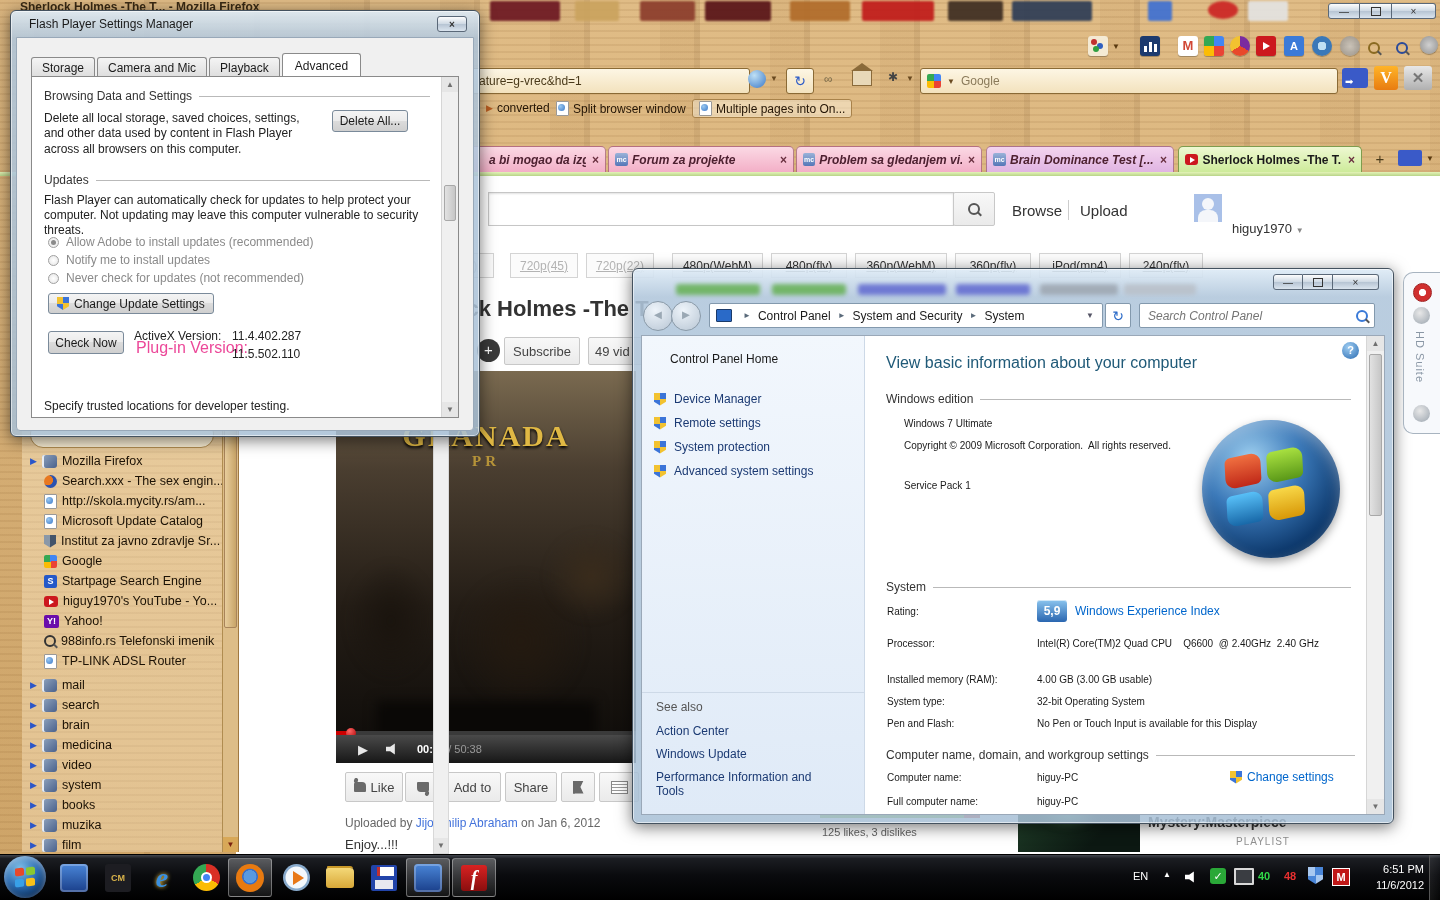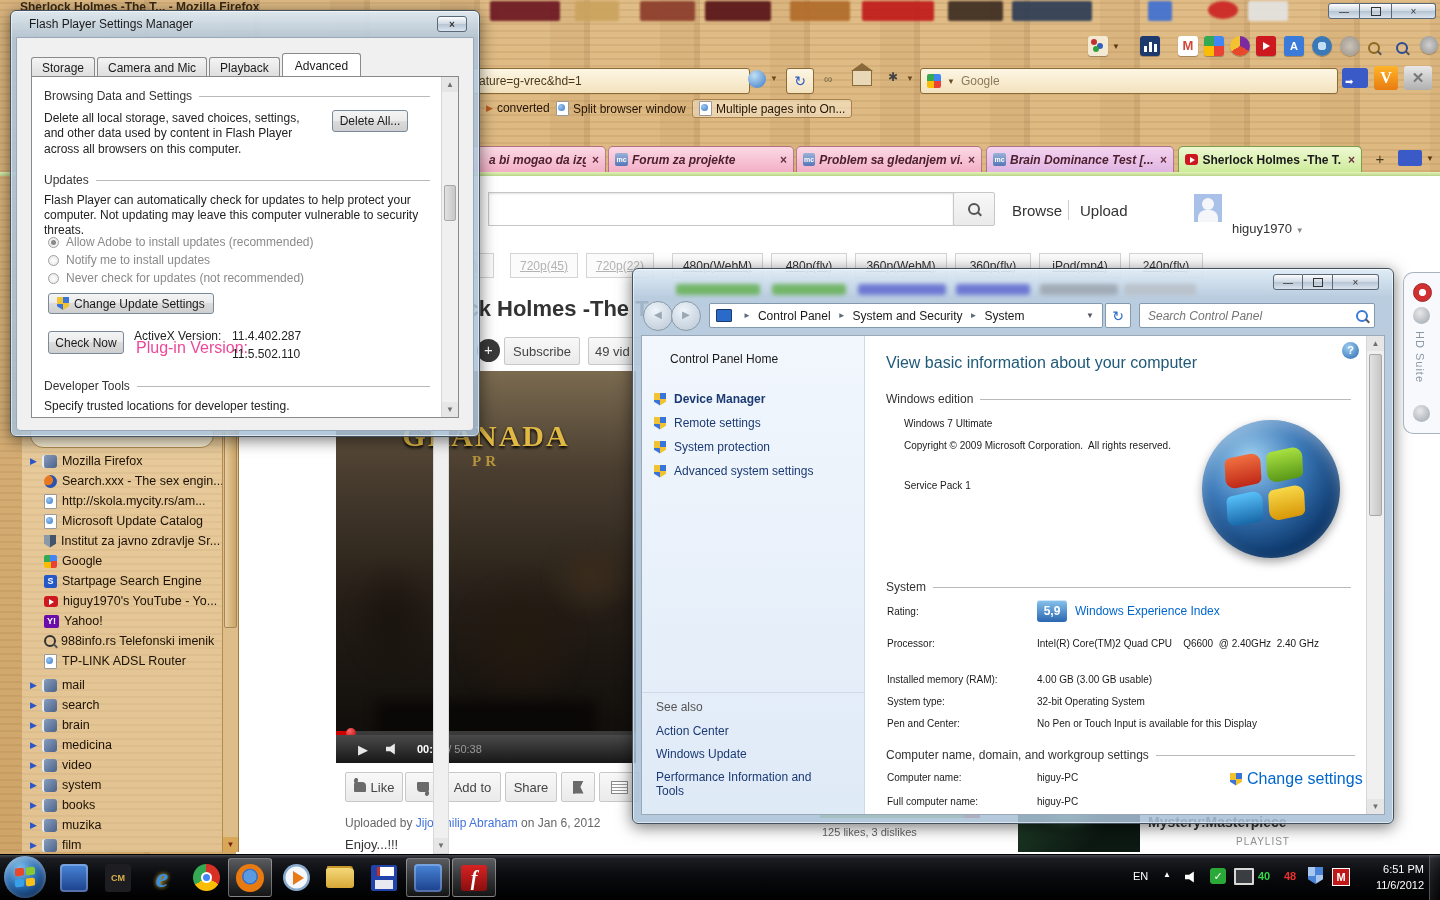--- a/index.html
+++ b/index.html
@@ -407,21 +407,21 @@
     <div class="abs" style="left:472px;top:34px;width:26px;height:25px;background:#fff;border:1px solid #8399ad;border-radius:2px;color:#2a6ac8;text-align:center;line-height:24px;font-size:14px;box-sizing:border-box;">↻</div>
     <div class="abs" style="left:506px;top:34px;width:236px;height:25px;background:#fff;border:1px solid #8399ad;border-radius:2px;display:flex;align-items:center;padding:0 6px;box-sizing:border-box;">
       <input style="border: none; outline: none; flex: 1 1 0%; font: italic 12px &quot;Liberation Sans&quot;, sans-serif; color: rgb(102, 102, 119); background: transparent;" placeholder="Search Control Panel">
       <span class="mag" style="border-color:#3a7ad8;"></span>
     </div>
 
     <div class="abs" style="left:8px;right:8px;top:66px;bottom:8px;background:#fff;border:1px solid #9aa8b8;overflow:hidden;">
 
       <div class="abs" style="left:0;top:0;bottom:0;width:222px;background:linear-gradient(180deg,#f2f7fd,#dfeaf7);border-right:1px solid #cdd9e7;">
         <div class="abs" style="left:28px;top:16px;font-size:12px;color:#1a1a1a;">Control Panel Home</div>
-        <div class="abs" style="left:12px;top:56px;display:flex;gap:8px;align-items:center;font-weight:bold;">
+        <div class="abs" style="left:12px;top:56px;display:flex;gap:8px;align-items:center;">
             <span class="shield"></span>
             <span class="navlink">Device Manager</span>
           </div>
         <div class="abs" style="left:12px;top:80px;display:flex;gap:8px;align-items:center;">
             <span class="shield"></span>
             <span class="navlink">Remote settings</span>
           </div>
         <div class="abs" style="left:12px;top:104px;display:flex;gap:8px;align-items:center;">
             <span class="shield"></span>
             <span class="navlink">System protection</span>
@@ -466,32 +466,32 @@
         <div class="abs" style="left:173px;top:264px;display:flex;align-items:center;gap:8px;">
           <span class="wei">5,9</span>
           <span class="link" style="font-size:12px;">Windows Experience Index</span>
         </div>
         <div class="srow" style="left:23px;top:302px;">Processor:</div>
         <div class="srow" style="left:173px;top:302px;width:305px;white-space:pre-wrap;">Intel(R) Core(TM)2 Quad CPU    Q6600  @ 2.40GHz  2.40 GHz</div>
         <div class="srow" style="left:23px;top:338px;">Installed memory (RAM):</div>
         <div class="srow" style="left:173px;top:338px;">4.00 GB (3.00 GB usable)</div>
         <div class="srow" style="left:23px;top:360px;">System type:</div>
         <div class="srow" style="left:173px;top:360px;">32-bit Operating System</div>
-        <div class="srow" style="left:23px;top:382px;">Pen and Center:</div>
+        <div class="srow" style="left:23px;top:382px;">Pen and Flash:</div>
         <div class="srow" style="left:173px;top:382px;">No Pen or Touch Input is available for this Display</div>
 
         <div class="sect abs" style="left:22px;top:412px;right:12px;">
             <span>Computer name, domain, and workgroup settings</span>
             <span class="rule"></span>
           </div>
         <div class="srow" style="left:23px;top:436px;">Computer name:</div>
         <div class="srow" style="left:173px;top:436px;">higuy-PC</div>
         <div class="abs" style="left:366px;top:434px;display:flex;gap:5px;align-items:center;">
             <span class="shield"></span>
-            <span class="link" style="font-size:16px;">Change settings</span>
+            <span class="link" style="font-size:12px;">Change settings</span>
           </div>
         <div class="srow" style="left:23px;top:460px;">Full computer name:</div>
         <div class="srow" style="left:173px;top:460px;">higuy-PC</div>
       </div>
 
       <div class="sbar" style="right:0;top:0;bottom:0;width:17px;">
         <div class="arr" style="top:0;">▲</div>
         <div class="thumbv" style="top:18px;height:160px;"></div>
         <div class="arr" style="bottom:0;">▼</div>
       </div>
@@ -549,24 +549,20 @@
             <span class="shield"></span>
             <span>Change Update Settings</span>
           </div>
 
         <div class="w7btn abs" style="left:16px;top:254px;width:76px;height:23px;">Check Now</div>
         <div class="abs" style="left:102px;top:252px;font-size:12px;color:#222;">ActiveX Version:</div>
         <div class="abs" style="left:200px;top:252px;font-size:12px;color:#222;">11.4.402.287</div>
         <div class="abs" style="left:104px;top:262px;font-size:16px;color:#ec4899;">Plug-in Version:</div>
         <div class="abs" style="left:200px;top:270px;font-size:12px;color:#222;">11.5.502.110</div>
 
-        <div class="sect abs" style="left:12px;top:302px;right:28px;">
-            <span>Developer Tools</span>
-            <span class="rule"></span>
-          </div>
         <div class="abs" style="left:12px;top:322px;font-size:12px;color:#222;">Specify trusted locations for developer testing.</div>
 
         <div class="sbar" style="right:0;top:0;bottom:0;width:16px;">
           <div class="arr" style="top:0;">▲</div>
           <div class="thumbv" style="top:108px;height:34px;"></div>
           <div class="arr" style="bottom:0;">▼</div>
         </div>
       </div>
     </div>
   </div>

